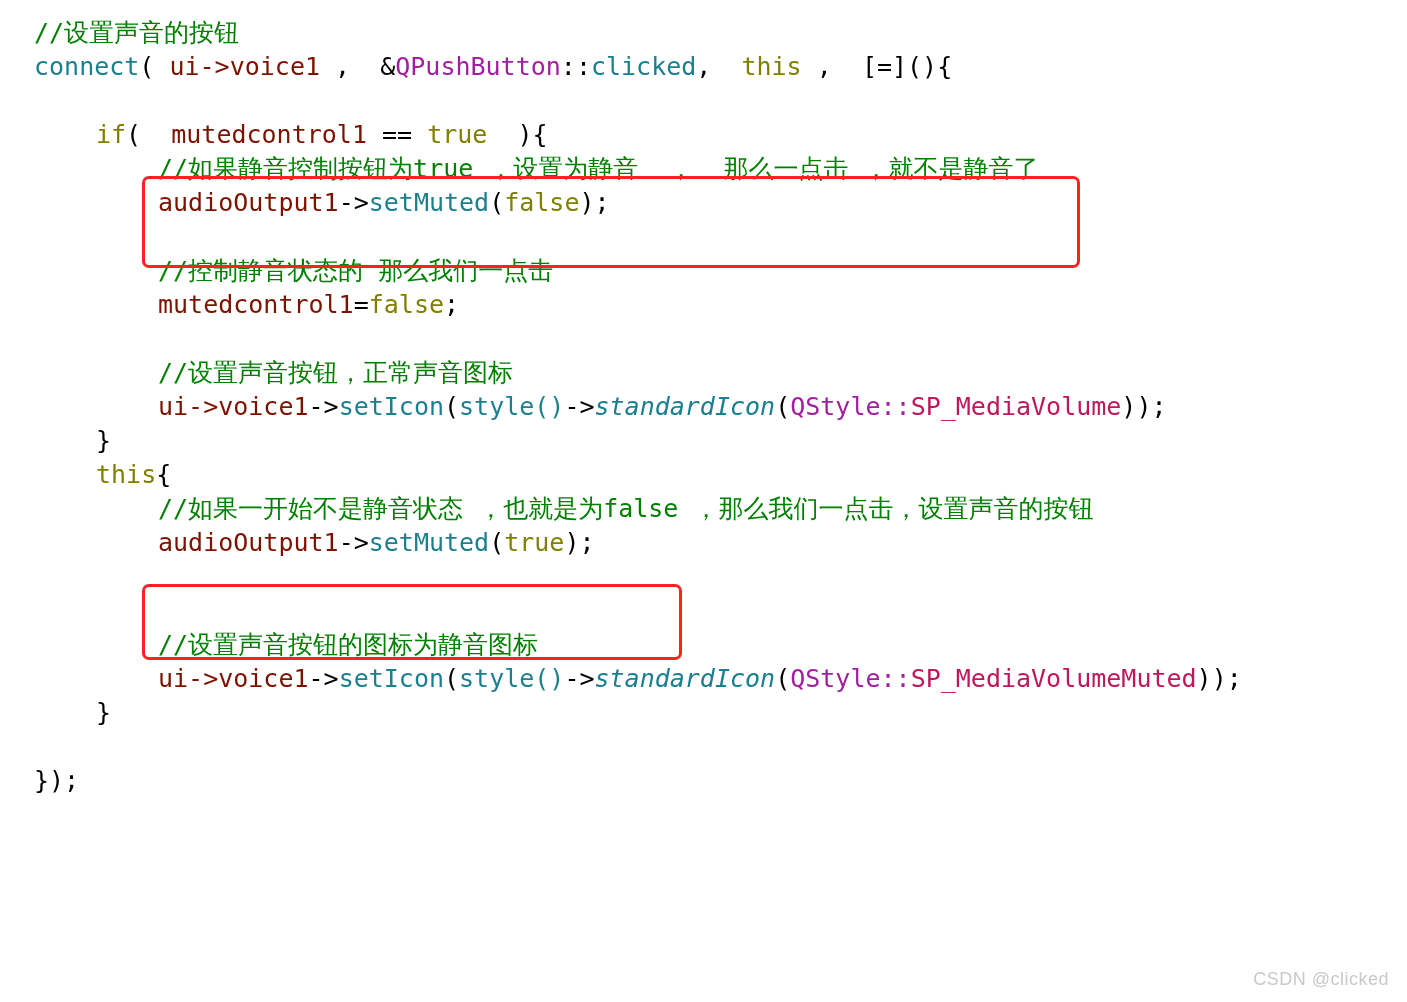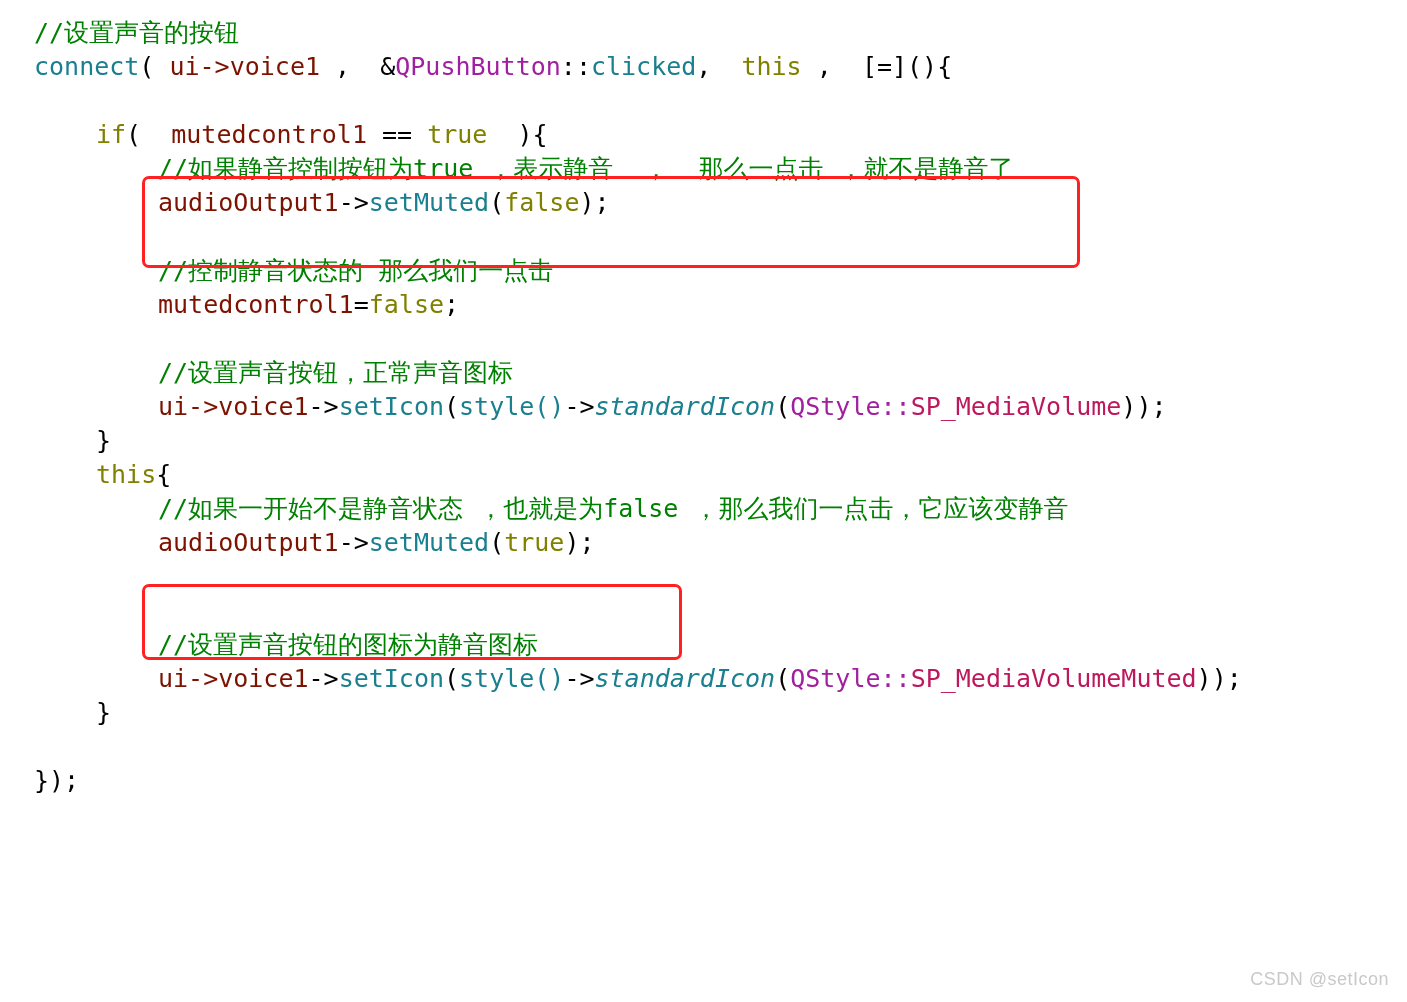--- a/index.html
+++ b/index.html
@@ -83,41 +83,41 @@
 <div id="code-view">
 
   <div class="code-line"><span class="t-comment">//设置声音的按钮</span></div>
 
   <div class="code-line"><span class="t-func">connect</span><span class="t-plain">( </span><span class="t-var">ui-&gt;voice1</span><span class="t-plain"> ,  </span><span class="t-plain">&amp;</span><span class="t-class">QPushButton</span><span class="t-plain">::</span><span class="t-func">clicked</span><span class="t-plain">,  </span><span class="t-keyword">this</span><span class="t-plain"> ,  [=](){</span></div>
 
   <div class="code-line blank"></div>
 
   <div class="code-line" style="padding-left:96px"><span class="t-keyword">if</span><span class="t-plain">(  </span><span class="t-var">mutedcontrol1</span><span class="t-plain"> == </span><span class="t-keyword">true</span><span class="t-plain">  ){</span></div>
 
-  <div class="code-line" style="padding-left:158px"><span class="t-comment">//如果静音控制按钮为true ，表示静音  ，  那么一点击 ，就不是静音了</span></div>
+  <div class="code-line" style="padding-left:158px"><span class="t-comment">//如果静音控制按钮为true ，设置为静音  ，  那么一点击 ，就不是静音了</span></div>
 
   <div class="code-line" style="padding-left:158px"><span class="t-var">audioOutput1</span><span class="t-plain">-&gt;</span><span class="t-func">setMuted</span><span class="t-plain">(</span><span class="t-keyword">false</span><span class="t-plain">);</span></div>
 
   <div class="code-line blank"></div>
 
   <div class="code-line" style="padding-left:158px"><span class="t-comment">//控制静音状态的 那么我们一点击</span></div>
 
   <div class="code-line" style="padding-left:158px"><span class="t-var">mutedcontrol1</span><span class="t-plain">=</span><span class="t-keyword">false</span><span class="t-plain">;</span></div>
 
   <div class="code-line blank"></div>
 
   <div class="code-line" style="padding-left:158px"><span class="t-comment">//设置声音按钮，正常声音图标</span></div>
 
   <div class="code-line" style="padding-left:158px"><span class="t-var">ui-&gt;voice1</span><span class="t-plain">-&gt;</span><span class="t-func">setIcon</span><span class="t-plain">(</span><span class="t-func">style()</span><span class="t-plain">-&gt;</span><span class="t-italic">standardIcon</span><span class="t-plain">(</span><span class="t-class">QStyle</span><span class="t-class">::</span><span class="t-enum">SP_MediaVolume</span><span class="t-plain">));</span></div>
 
   <div class="code-line" style="padding-left:96px"><span class="t-plain">}</span></div>
 
   <div class="code-line" style="padding-left:96px"><span class="t-keyword">this</span><span class="t-plain">{</span></div>
 
-  <div class="code-line" style="padding-left:158px"><span class="t-comment">//如果一开始不是静音状态 ，也就是为false ，那么我们一点击，它应该变静音</span></div>
+  <div class="code-line" style="padding-left:158px"><span class="t-comment">//如果一开始不是静音状态 ，也就是为false ，那么我们一点击，设置声音的按钮</span></div>
 
 
   <div class="code-line" style="padding-left:158px"><span class="t-var">audioOutput1</span><span class="t-plain">-&gt;</span><span class="t-func">setMuted</span><span class="t-plain">(</span><span class="t-keyword">true</span><span class="t-plain">);</span></div>
 
   <div class="code-line blank"></div>
 
 
 
   <div class="code-line blank"></div>
 
@@ -129,13 +129,13 @@
 
   <div class="code-line blank"></div>
 
   <div class="code-line"><span class="t-plain">});</span></div>
 
 </div>
 
 <div class="hl-box" id="hl-box-1"></div>
 <div class="hl-box" id="hl-box-2"></div>
 
-<div id="watermark">CSDN @setIcon</div>
+<div id="watermark">CSDN @clicked</div>
 
 </body></html>

